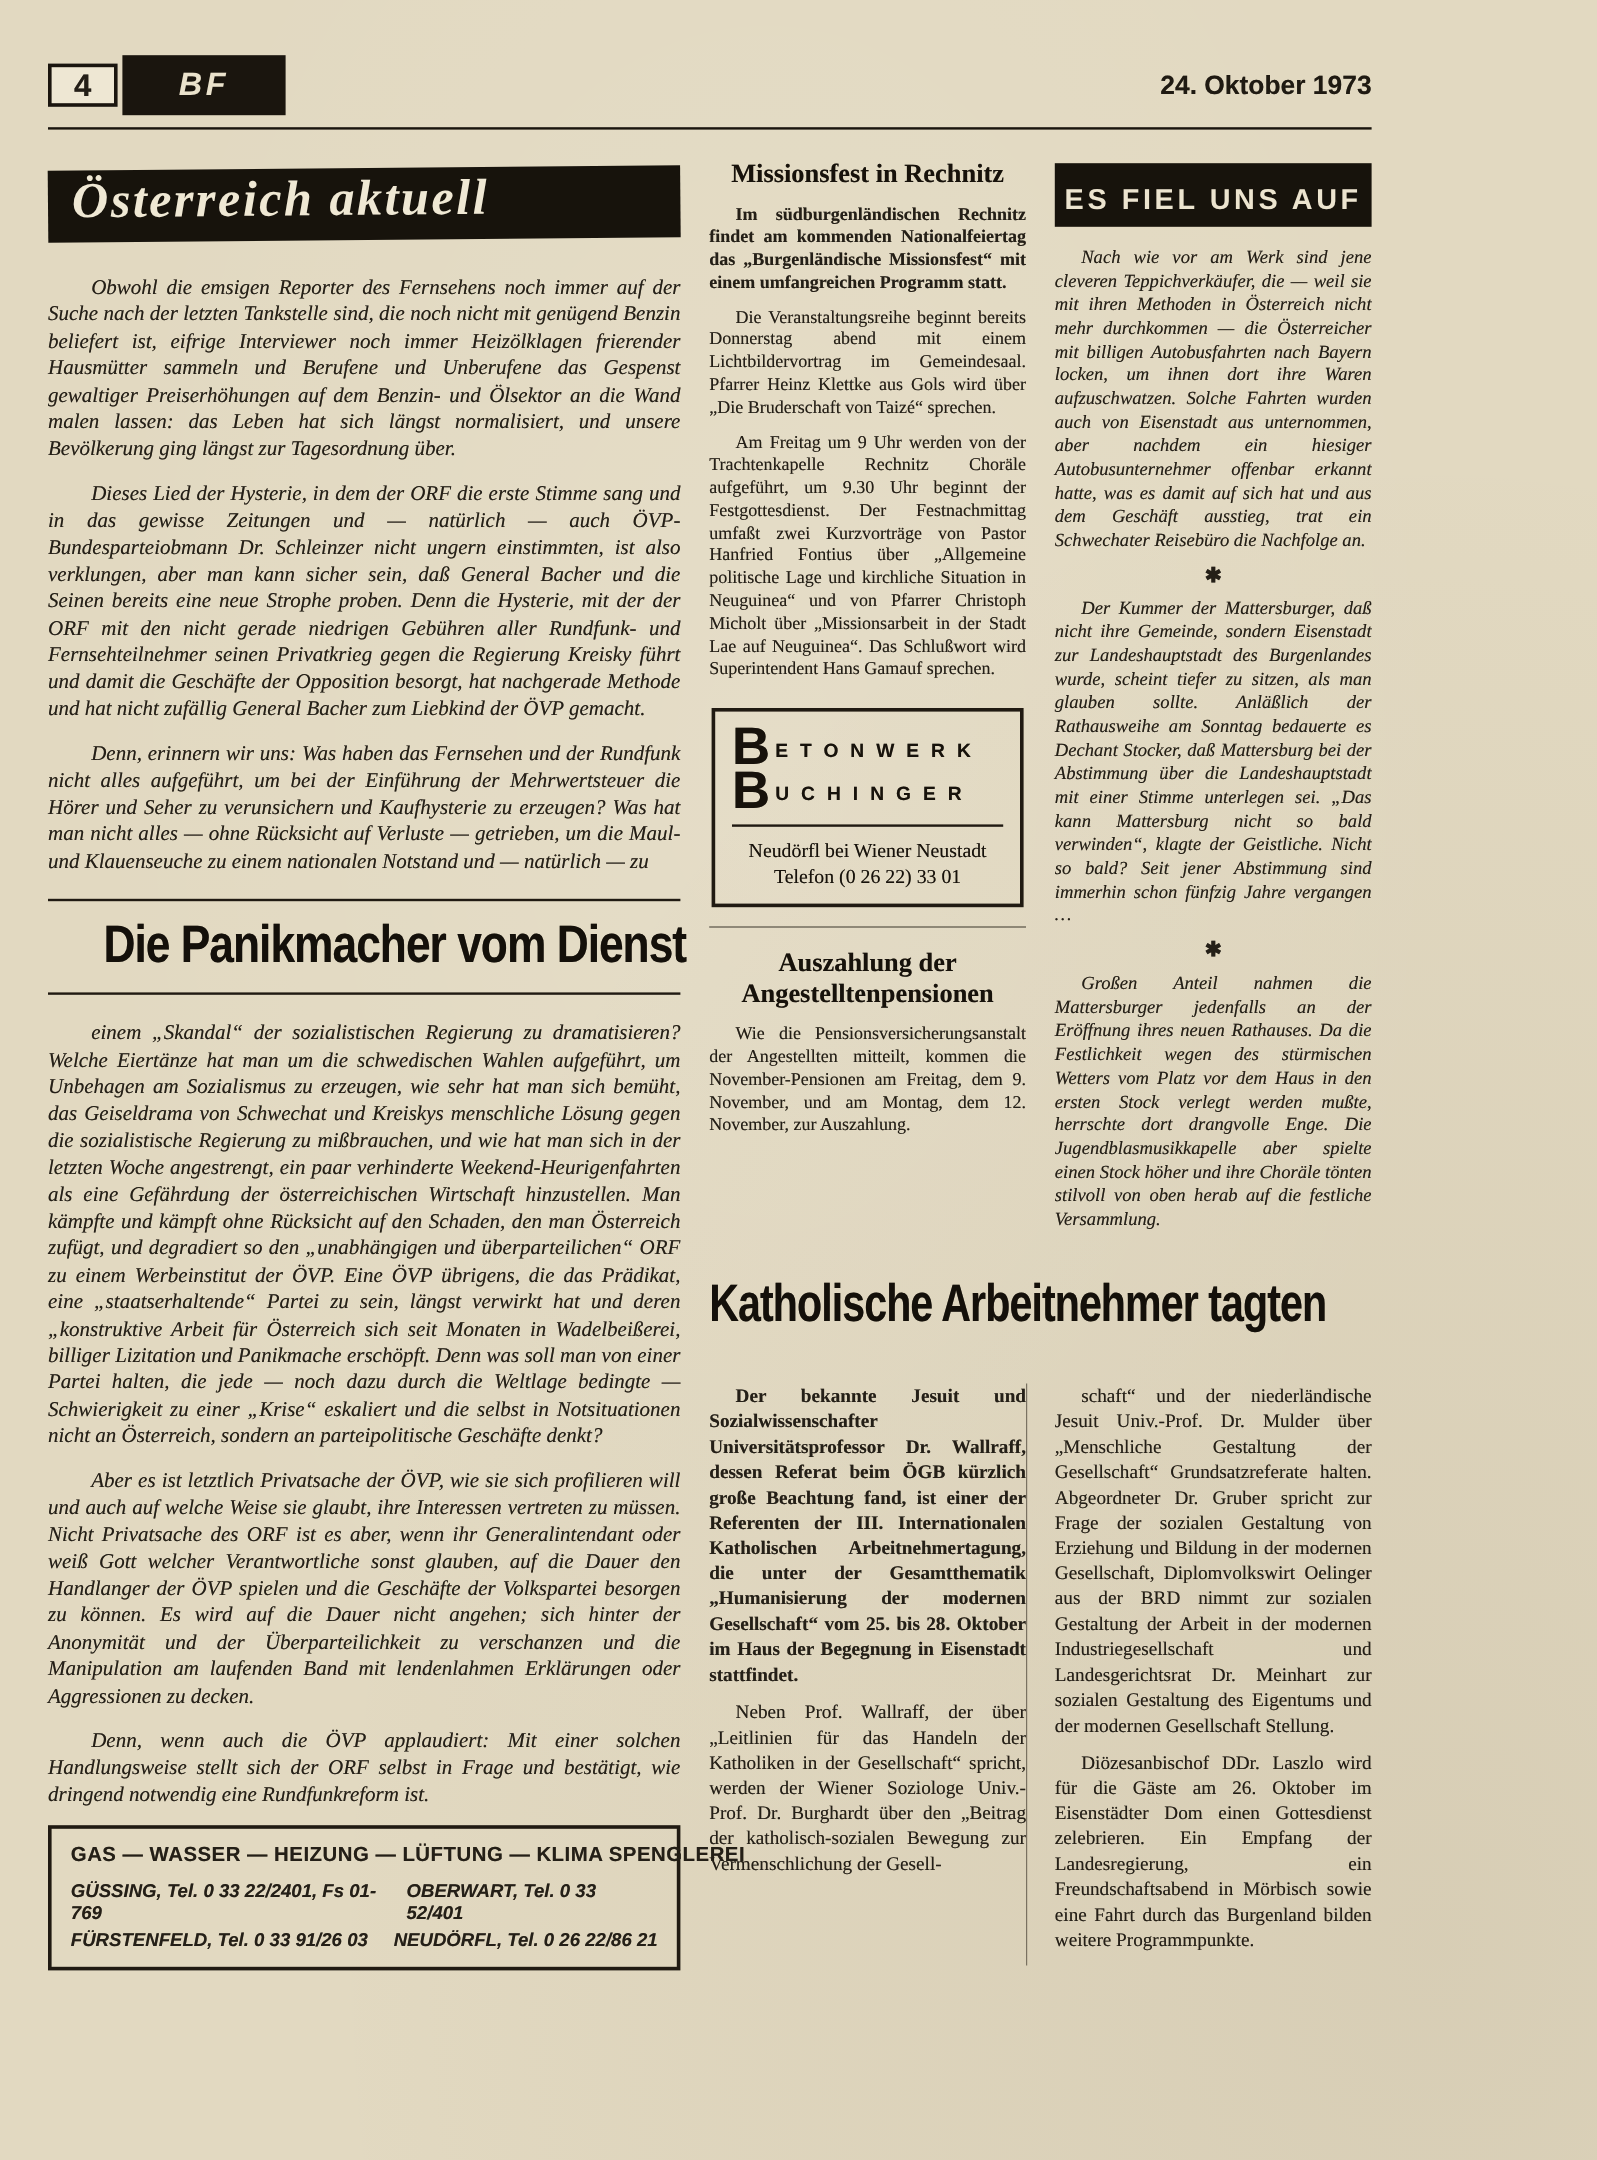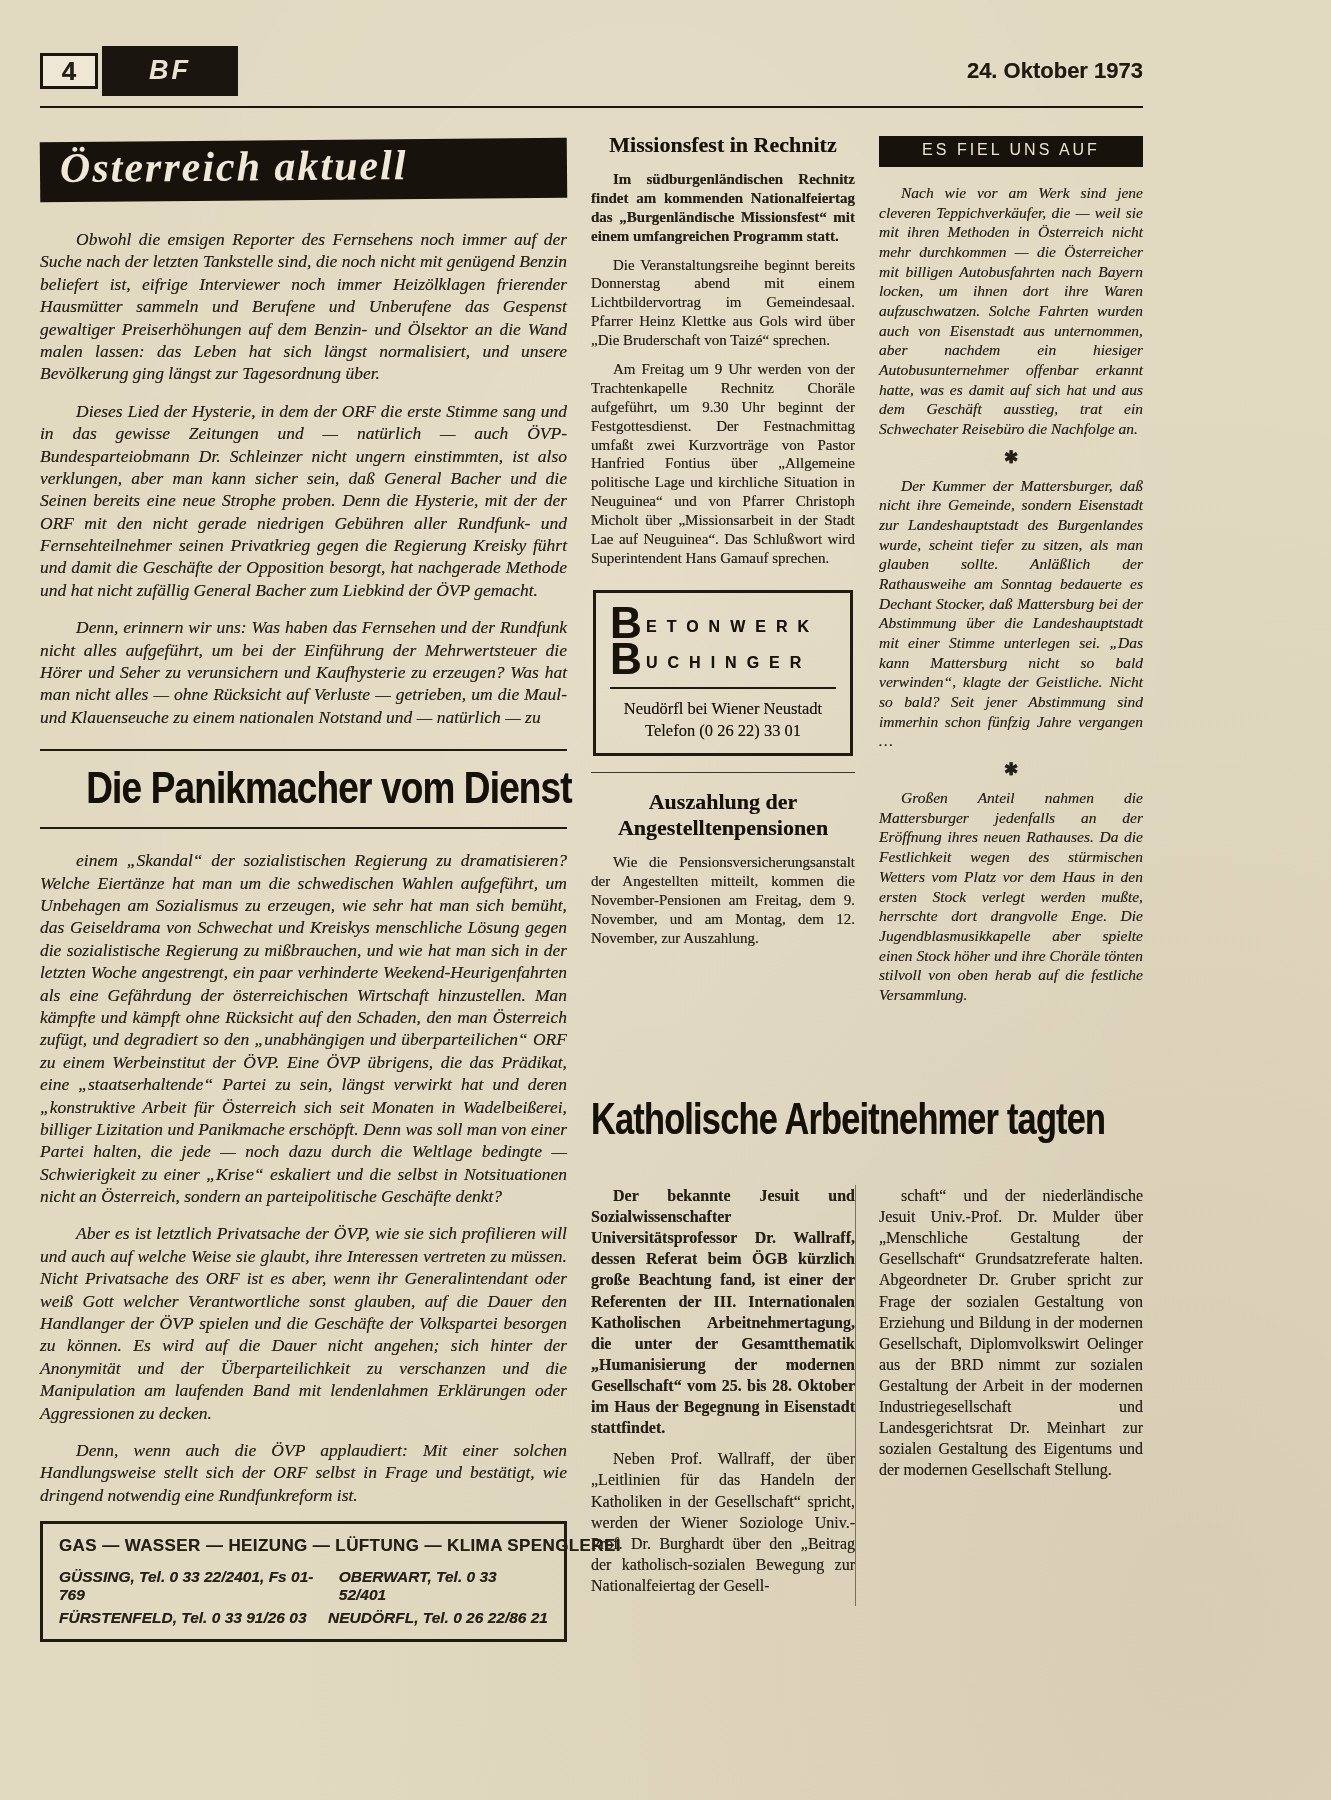--- a/index.html
+++ b/index.html
@@ -153,22 +153,22 @@
     font-family:"Liberation Serif", serif;
     font-size:16.5px; text-align:center; line-height:1.35;
   }
   .mid-rule{ border-top:1px solid rgba(32,26,18,0.85); margin:6px 0 16px; }
   .pens-head .line{ display:block; line-height:1.2; }
 
   
   .banner-efua{
     background:#17130c; color:#ece4cf;
     font-family:"Liberation Sans", sans-serif;
-    font-weight:normal; font-size:16px; letter-spacing:3px;
-    text-align:center; padding:5px 0 8px;
+    font-weight:bold; font-size:24px; letter-spacing:3px;
+    text-align:center; padding:17px 0 8px;
     margin:4px 0 16px;
   }
   .efua p{
     font-style:italic;
     font-size:15.5px;
     line-height:1.27;
     text-align:justify;
     text-indent:22px;
     margin-bottom:8px;
     hyphens:auto;
@@ -291,22 +291,23 @@
       </div>
     </section>
 
     <section class="katholische">
       <h2 class="kath-headline">
         <span class="condensed">Katholische Arbeitnehmer tagten</span>
       </h2>
       <div class="kath-cols">
         <div class="kath-col kath-col1 news">
           <p class="lead">Der bekannte Jesuit und Sozialwissenschafter Universitätsprofessor Dr. Wallraff, dessen Referat beim ÖGB kürzlich große Beachtung fand, ist einer der Referenten der III. Internationalen Katholischen Arbeitnehmertagung, die unter der Gesamtthematik „Humanisierung der modernen Gesellschaft“ vom 25. bis 28. Oktober im Haus der Begegnung in Eisenstadt stattfindet.</p>
-          <p>Neben Prof. Wallraff, der über „Leitlinien für das Handeln der Katholiken in der Gesellschaft“ spricht, werden der Wiener Soziologe Univ.-Prof. Dr. Burghardt über den „Beitrag der katholisch-sozialen Bewegung zur Nationalfeiertag der Gesell-</p>
+          <p>Neben Prof. Wallraff, der über „Leitlinien für das Handeln der Katholiken in der Gesellschaft“ spricht, werden der Wiener Soziologe Univ.-Prof. Dr. Burghardt über den „Beitrag der katholisch-sozialen Bewegung zur Vermenschlichung der Gesell-</p>
         </div>
         <div class="kath-col kath-col2 news">
           <p>schaft“ und der niederländische Jesuit Univ.-Prof. Dr. Mulder über „Menschliche Gestaltung der Gesellschaft“ Grundsatzreferate halten. Abgeordneter Dr. Gruber spricht zur Frage der sozialen Gestaltung von Erziehung und Bildung in der modernen Gesellschaft, Diplomvolkswirt Oelinger aus der BRD nimmt zur sozialen Gestaltung der Arbeit in der modernen Industriegesellschaft und Landesgerichtsrat Dr. Meinhart zur sozialen Gestaltung des Eigentums und der modernen Gesellschaft Stellung.</p>
+          <p>Diözesanbischof DDr. Laszlo wird für die Gäste am 26. Oktober im Eisenstädter Dom einen Gottesdienst zelebrieren. Ein Empfang der Landesregierung, ein Freundschaftsabend in Mörbisch sowie eine Fahrt durch das Burgenland bilden weitere Programmpunkte.</p>
         </div>
       </div>
     </section>
 
   </main>
 </div>
 
 </body></html>

